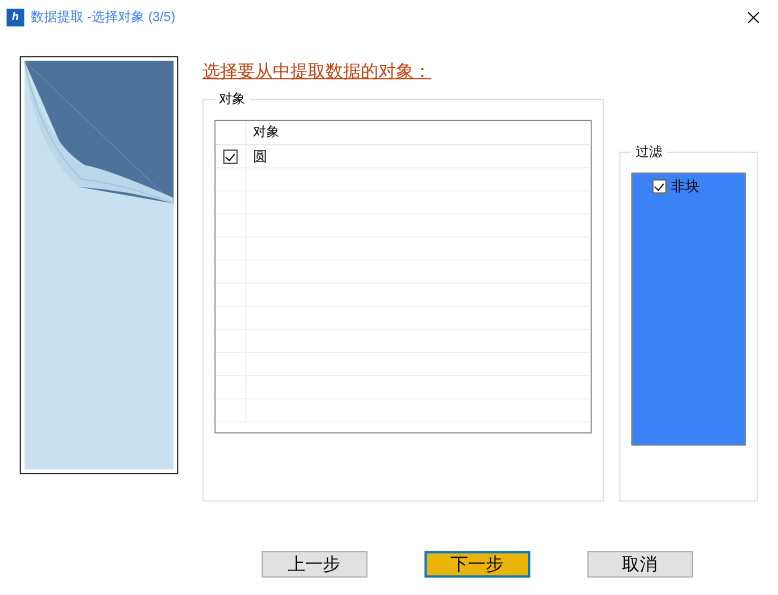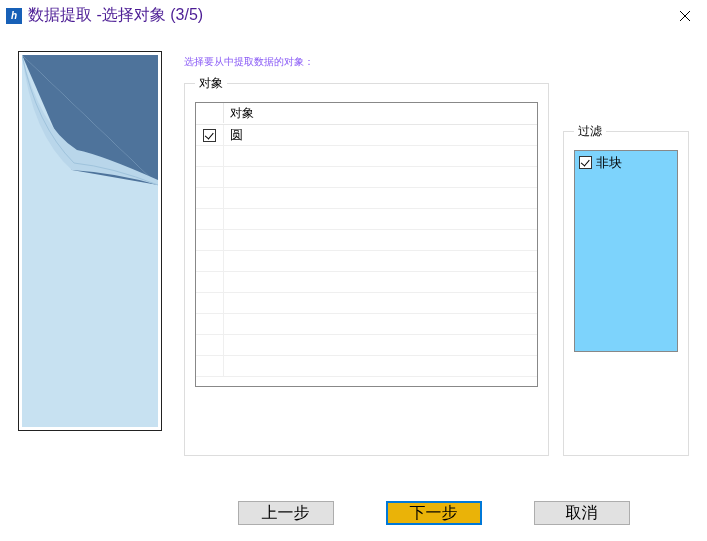--- a/index.html
+++ b/index.html
@@ -25,21 +25,21 @@
     background: #1760b7;
     color: #fff;
     font-size: 10px;
     font-style: italic;
     font-weight: bold;
     display: inline-flex;
     align-items: center;
     justify-content: center;
     margin-right: 6px;
   }
-  .title-text { color: #4c1d95; font-size: 16px; }
+  .title-text { color: #3b82f6; font-size: 12px; }
   .close-btn {
     margin-left: auto;
     width: 45px;
     height: 29px;
     display: flex;
     align-items: center;
     justify-content: center;
     font-size: 14px;
     background: transparent;
     border: none;
@@ -68,24 +68,25 @@
   }
   .preview-inner {
     width: 100%;
     height: 100%;
     position: relative;
     overflow: hidden;
   }
 
   .right-side { flex: 1; display: flex; flex-direction: column; }
   .instruction {
-    font-size: 10px;
-    color: #8b5cf6;
+    font-size: 16px;
+    color: #c2410c;
     margin-bottom: 6px;
     margin-top: 4px;
+    text-decoration: underline;
   }
 
   .panels { display: flex; gap: 14px; flex: 1; }
 
   fieldset {
     border: 1px solid #ddd;
     padding: 10px 10px 10px 10px;
   }
   legend { font-size: 12px; padding: 0 4px; color: #000; }
 
@@ -123,23 +124,23 @@
   .ol-c-name { flex: 1; padding: 0 6px; font-size: 13px; }
   .ol-empty {
     display: flex;
     border-bottom: 1px solid #efefef;
     height: 21px;
   }
   .ol-empty .c1 { width: 28px; border-right: 1px solid #efefef; height:100%; }
 
   .filter-list {
     border: 1px solid #888;
-    background: #7dd3fc;
-    height: 202px;
-    padding: 2px 4px;
+    background: #3b82f6;
+    height: 248px;
+    padding: 2px 18px;
   }
   .filter-row {
     display: flex;
     align-items: center;
     gap: 4px;
     font-size: 13px;
     height: 19px;
   }
 
   

